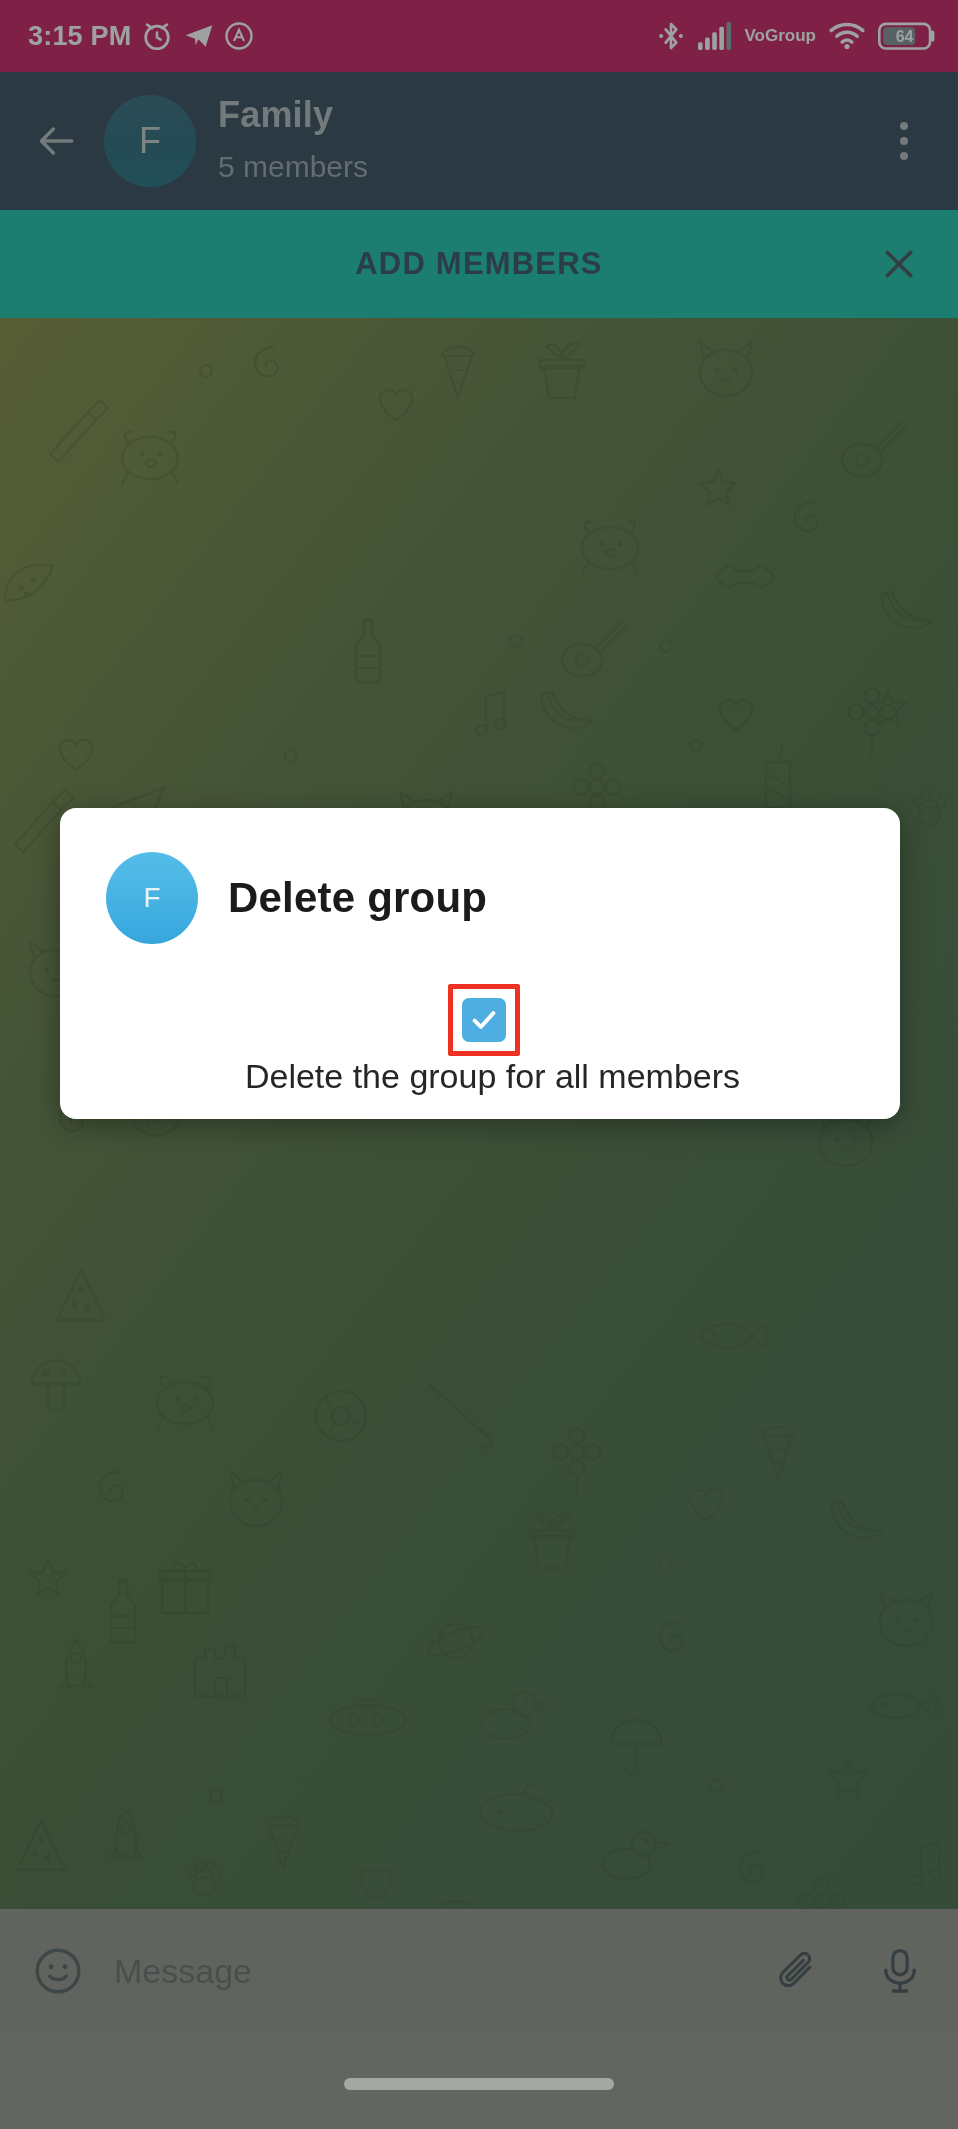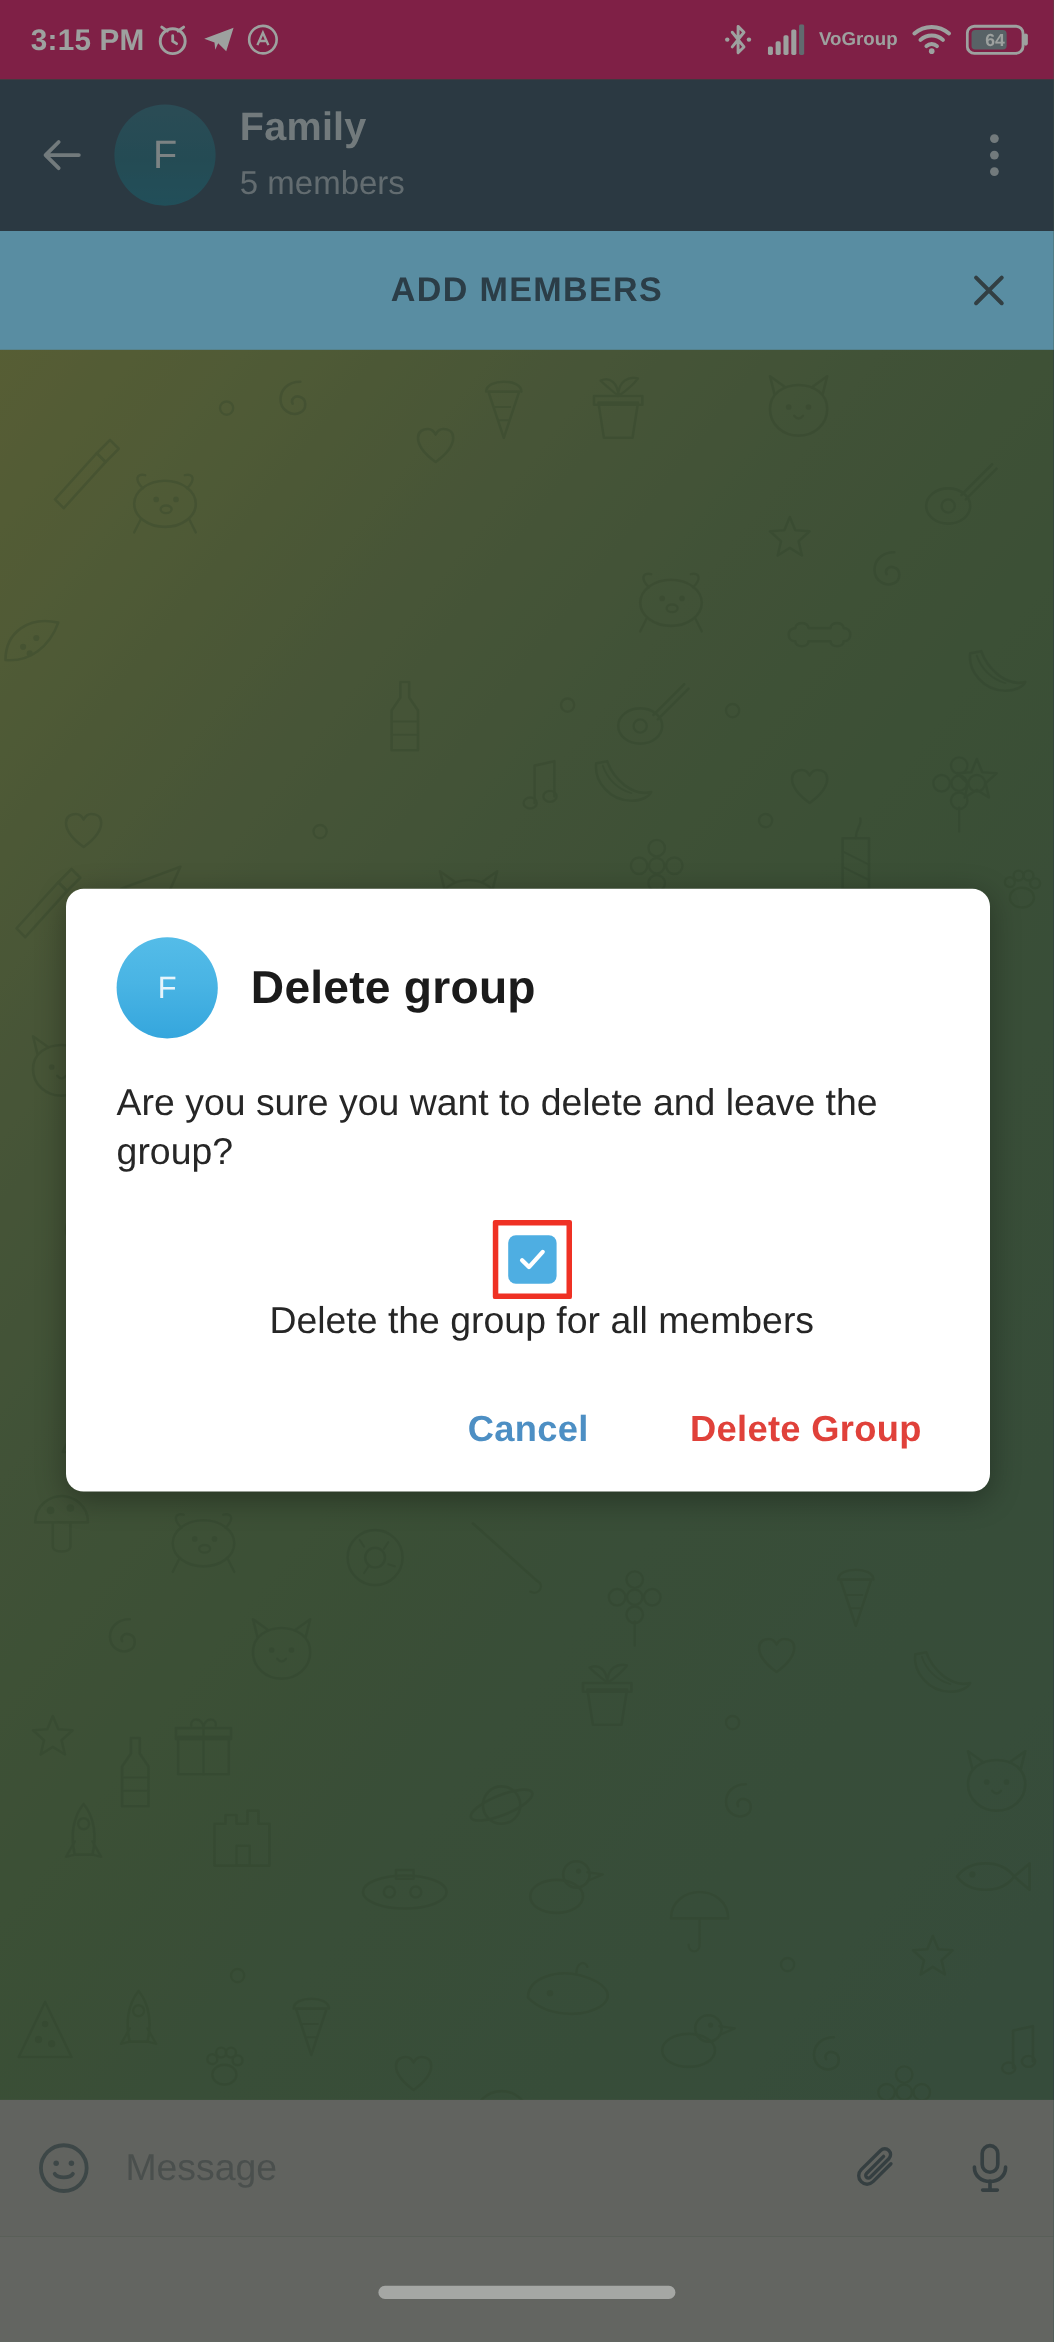--- a/index.html
+++ b/index.html
@@ -123,21 +123,21 @@
   .menu-dot {
     width: 8px; height: 8px; border-radius: 50%;
     background: #a7b2bb;
   }
 
   
   #add-members-bar {
     position: absolute;
     left: 0; top: 210px;
     width: 958px; height: 108px;
-    background: #7dd3fc;
+    background: #14b8a6;
     display: flex;
     align-items: center;
     justify-content: center;
     z-index: 40;
   }
   #add-members-label {
     color: #2d4960;
     font-size: 31px;
     font-weight: bold;
     letter-spacing: 1.2px;
@@ -661,37 +661,32 @@
   <div id="scrim"></div>
 
   <div id="delete-dialog">
     <div id="dialog-header-row">
       <div id="dialog-avatar">
         <span id="dialog-avatar-letter">F</span>
       </div>
       <div id="dialog-title">Delete group</div>
     </div>
 
-    <div id="dialog-message">Are you sure you want to delete and leave the group?</div>
 
     <div id="checkbox-row">
       <div id="checkbox-highlight">
         <div id="delete-all-checkbox">
           <svg width="30" height="30" viewBox="0 0 24 24">
             <path d="M4.5 12.5 L9.5 17.5 L19.5 6.5" fill="none" stroke="#ffffff" stroke-width="3.1" stroke-linecap="round" stroke-linejoin="round"></path>
           </svg>
         </div>
       </div>
       <span id="checkbox-label">Delete the group for all members</span>
     </div>
 
-    <div id="dialog-actions">
-      <button class="dialog-btn" id="cancel-button">Cancel</button>
-      <button class="dialog-btn" id="delete-group-button">Delete Group</button>
-    </div>
   </div>
 
   <div id="message-bar">
     <div id="emoji-button">
       <svg width="52" height="52" viewBox="0 0 24 24">
         <circle cx="12" cy="12" r="9.6" fill="none" stroke="#4c5a60" stroke-width="1.6"></circle>
         <circle cx="8.8" cy="10" r="1.15" fill="#4c5a60"></circle>
         <circle cx="15.2" cy="10" r="1.15" fill="#4c5a60"></circle>
         <path d="M8.2 14.4 C9.6 16.4 14.4 16.4 15.8 14.4" fill="none" stroke="#4c5a60" stroke-width="1.6" stroke-linecap="round"></path>
       </svg>

